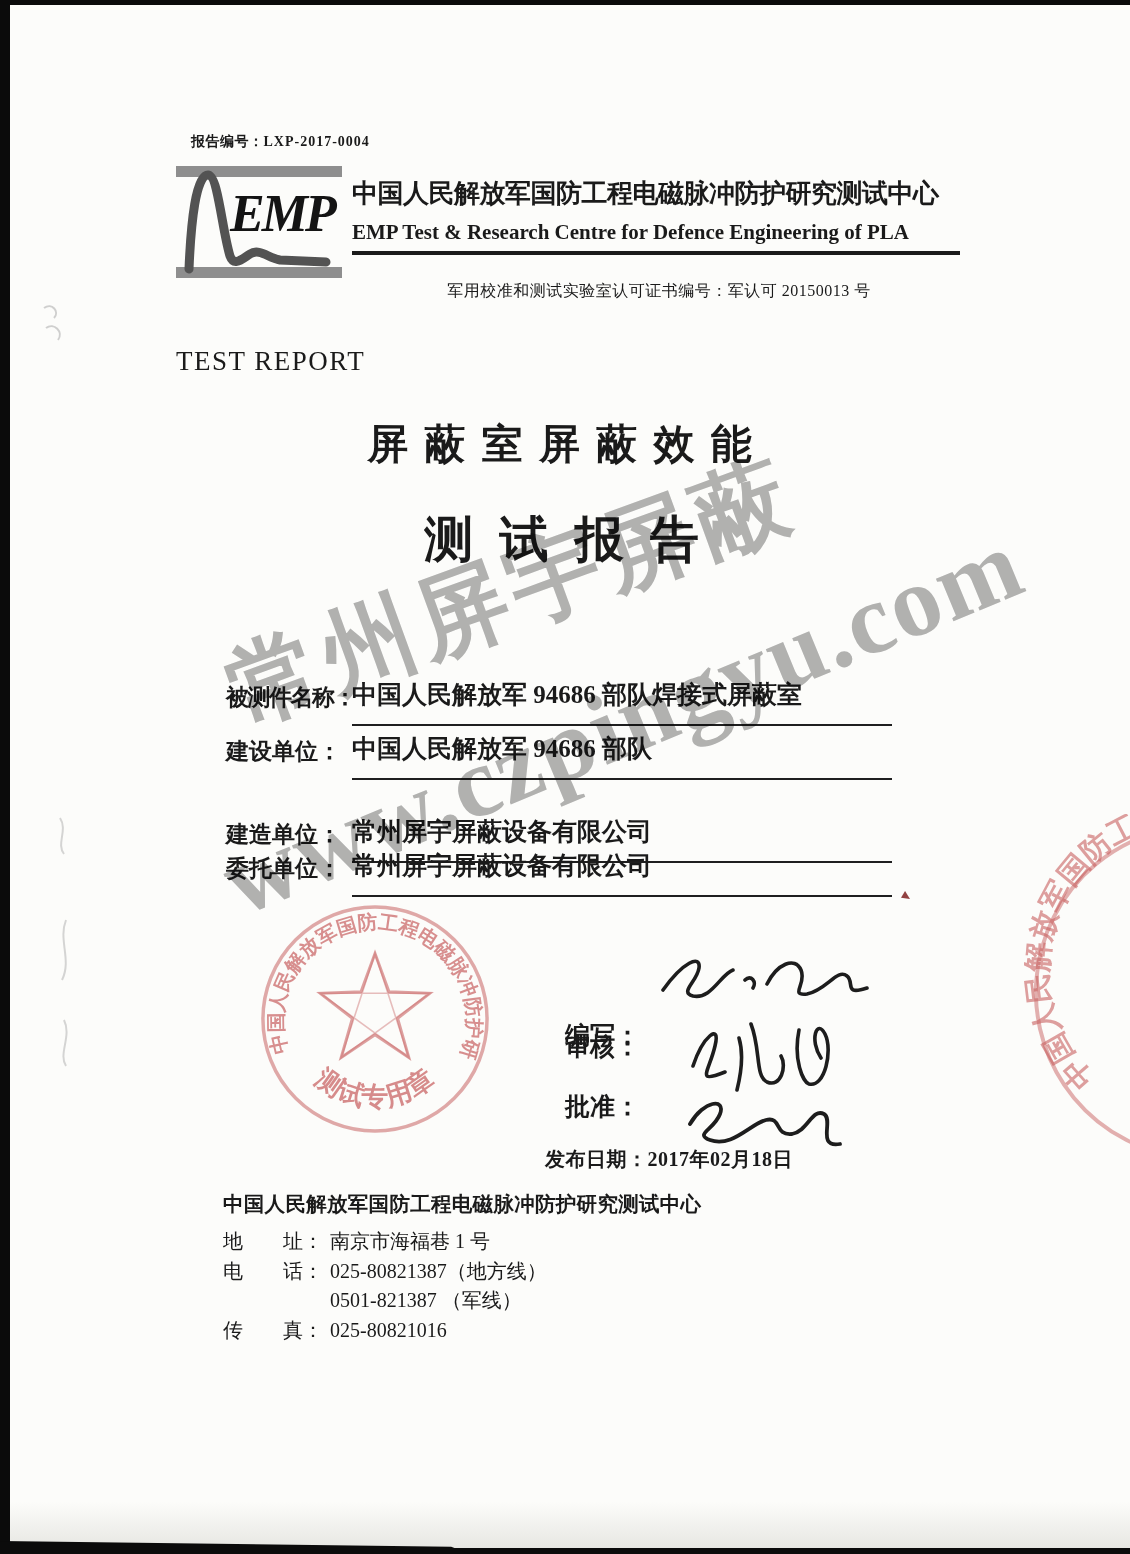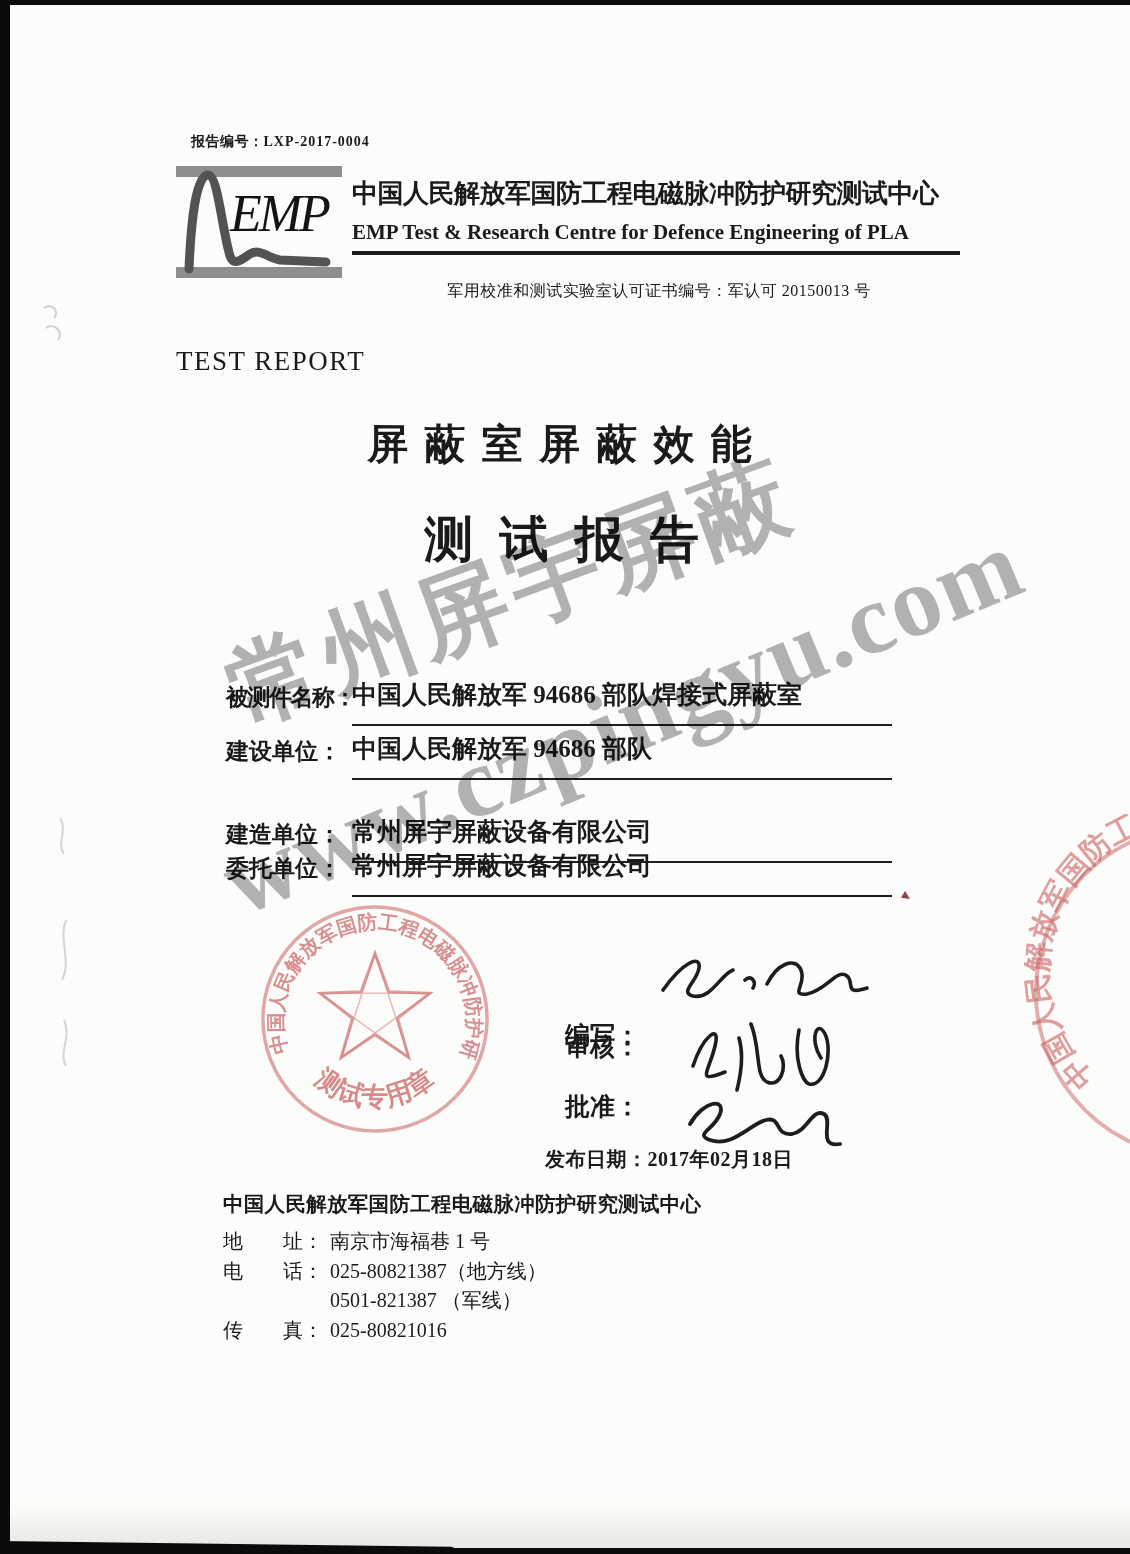--- a/index.html
+++ b/index.html
@@ -17,21 +17,21 @@
   .bottom-shade{position:absolute;left:0;bottom:6px;width:100%;height:46px;background:linear-gradient(#fcfcfa,#e7e7e3);z-index:1;}
 
   .report-no{position:absolute;left:191px;top:133px;font-size:14px;font-weight:bold;letter-spacing:.5px;z-index:2;text-align:center;}
   .report-no .num{letter-spacing:1px;}
 
   
   .logo{position:absolute;left:176px;top:166px;width:166px;height:112px;z-index:2;}
   .logo .bar{position:absolute;left:0;width:100%;height:11px;background:#8e8e8e;}
   .logo .bar.top{top:0;} .logo .bar.bottom{bottom:0;}
   .logo svg{position:absolute;left:0;top:0;}
-  .logo .emp-text{position:absolute;left:54px;top:22px;font-size:52px;font-style:italic;font-weight:normal;letter-spacing:-3px;color:#141414;line-height:1;}
+  .logo .emp-text{position:absolute;left:54px;top:22px;font-size:52px;font-style:italic;font-weight:bold;letter-spacing:-3px;color:#141414;line-height:1;}
 
   .org-block{position:absolute;left:352px;top:176px;width:614px;z-index:2;}
   .org-cn{font-size:26px;font-weight:bold;white-space:nowrap;letter-spacing:-.5px;}
   .org-en{font-size:21px;font-weight:bold;white-space:nowrap;margin-top:9px;}
   .org-rule{height:4px;background:#1b1b1b;margin-top:6px;width:608px;}
   .org-accr{font-size:16px;margin-top:26px;text-align:center;letter-spacing:.5px;}
 
   .doc-type{position:absolute;left:176px;top:306px;font-size:27px;letter-spacing:1.5px;z-index:2;margin-top:40px;}
 
   .title1{position:absolute;left:6px;top:417px;width:1110px;text-align:center;font-size:41px;font-weight:bold;letter-spacing:3px;z-index:2;}

